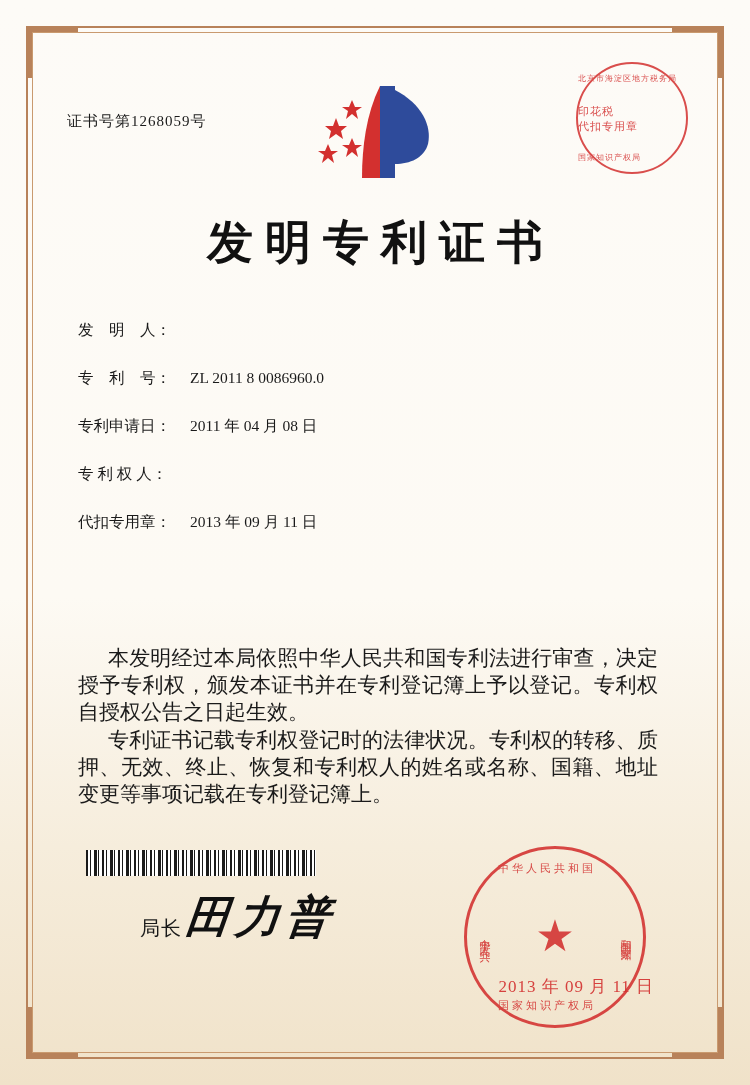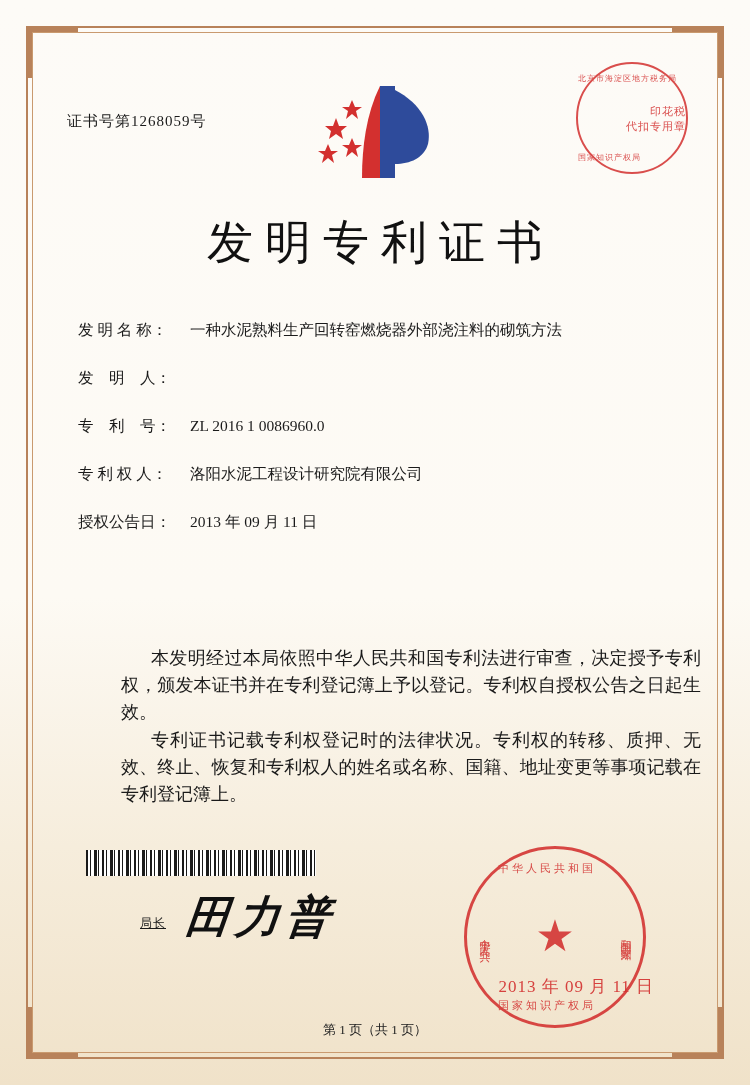--- a/index.html
+++ b/index.html
@@ -80,33 +80,33 @@
     text-align: left;
     font-size: 8px;
     letter-spacing: 1px;
     white-space: nowrap;
   }
   .stamp-top .arc-top { top: 9px; }
   .stamp-top .arc-bottom { bottom: 9px; }
   .stamp-top .mid {
     position: absolute;
     left: 0; right: 0; top: 40px;
-    text-align: right;
+    text-align: left;
     font-size: 11px;
     line-height: 15px;
     letter-spacing: 1px;
   }
 
   .title {
     position: absolute;
     left: 0; right: 0;
     top: 212px;
     text-align: center;
     font-size: 46px;
-    font-weight: normal;
+    font-weight: bold;
     letter-spacing: 12px;
     color: #111;
     text-indent: 12px;
   }
 
   .fields {
     position: absolute;
     left: 78px;
     top: 320px;
     width: 600px;
@@ -126,24 +126,23 @@
   .field-value {
     flex: 1;
     white-space: nowrap;
   }
 
   .paragraphs {
     position: absolute;
     left: 78px;
     top: 645px;
     width: 580px;
-    font-size: 18px;
+    font-size: 21px;
     line-height: 27px;
     text-align: justify;
-    margin-left: 43px;
   }
   .paragraphs p {
     margin: 0 0 1px 0;
     text-indent: 30px;
   }
 
   
   .barcode {
     position: absolute;
     left: 86px;
@@ -160,23 +159,22 @@
       #ffffff 11px, #ffffff 12px,
       #1a1a1a 12px, #1a1a1a 13px,
       #ffffff 13px, #ffffff 16px
     );
   }
 
   .director {
     position: absolute;
     left: 140px;
     top: 915px;
-    font-size: 12px;
-    letter-spacing: 1px;
-    text-decoration: underline;
+    font-size: 20px;
+    letter-spacing: 1px;
   }
   .signature {
     position: absolute;
     left: 186px;
     top: 888px;
     font-size: 44px;
     font-family: "Liberation Serif", serif;
     font-weight: bold;
     font-style: italic;
     letter-spacing: 6px;
@@ -281,36 +279,35 @@
       <div>印花税</div>
       <div>代扣专用章</div>
     </div>
     <div class="arc-bottom">国家知识产权局</div>
   </div>
 
   <div class="title">发明专利证书</div>
 
   <div class="fields">
     <div class="field-row">
-      <div class="field-label">发 明 名 称：</div>
-      <div class="field-value">一种水泥熟料生产回转窑燃烧器外部浇注料的砌筑方法</div>
-    </div>
-    <div class="field-row">
       <div class="field-label">发　明　人：</div>
     </div>
     <div class="field-row">
       <div class="field-label">专　利　号：</div>
-      <div class="field-value">ZL 2016 1 0086960.0</div>
+      <div class="field-value">ZL 2011 8 0086960.0</div>
+    </div>
+    <div class="field-row">
+      <div class="field-label">专利申请日：</div>
+      <div class="field-value">2011 年 04 月 08 日</div>
     </div>
     <div class="field-row">
       <div class="field-label">专 利 权 人：</div>
-      <div class="field-value">洛阳水泥工程设计研究院有限公司</div>
-    </div>
-    <div class="field-row">
-      <div class="field-label">授权公告日：</div>
+    </div>
+    <div class="field-row">
+      <div class="field-label">代扣专用章：</div>
       <div class="field-value">2013 年 09 月 11 日</div>
     </div>
   </div>
 
   <div class="paragraphs">
     <p>本发明经过本局依照中华人民共和国专利法进行审查，决定授予专利权，颁发本证书并在专利登记簿上予以登记。专利权自授权公告之日起生效。</p>
     <p>专利证书记载专利权登记时的法律状况。专利权的转移、质押、无效、终止、恢复和专利权人的姓名或名称、国籍、地址变更等事项记载在专利登记簿上。</p>
   </div>
 
   <div class="barcode"></div>
@@ -321,15 +318,14 @@
   <div class="stamp-main">
     <div class="ring-text t">中华人民共和国</div>
     <div class="side-l">中华人民共</div>
     <div class="star">★</div>
     <div class="side-r">和国国家知</div>
     <div class="ring-text b">国家知识产权局</div>
   </div>
 
   <div class="stamp-date">2013 年 09 月 11 日</div>
 
-  <div class="footer">第 1 页（共 1 页）</div>
 
 </div>
 
 </body></html>

